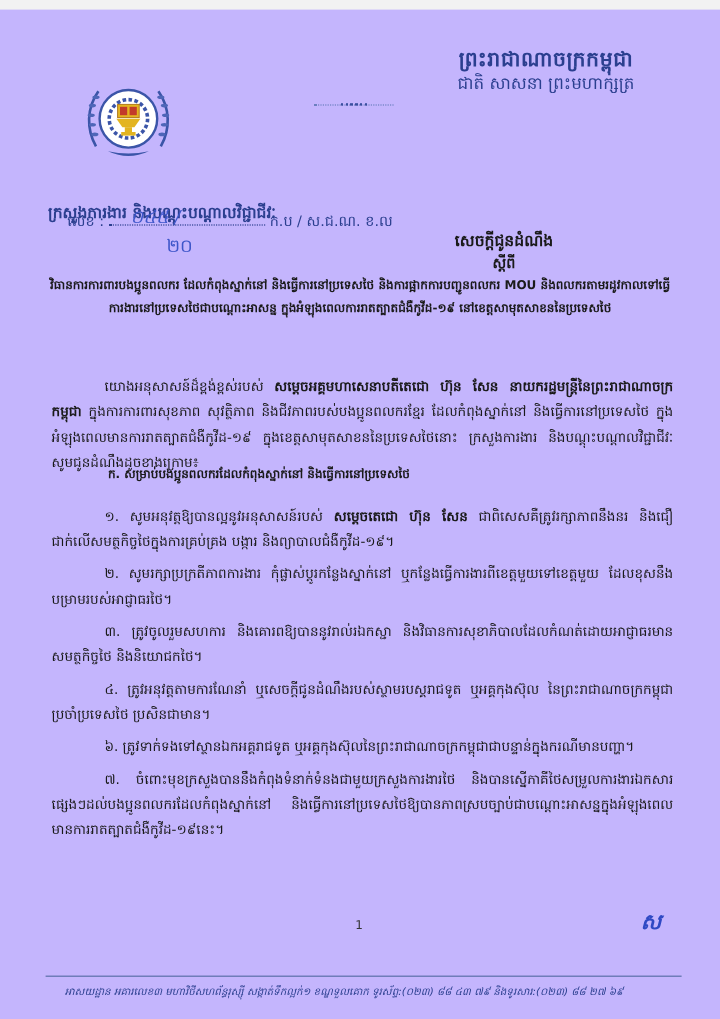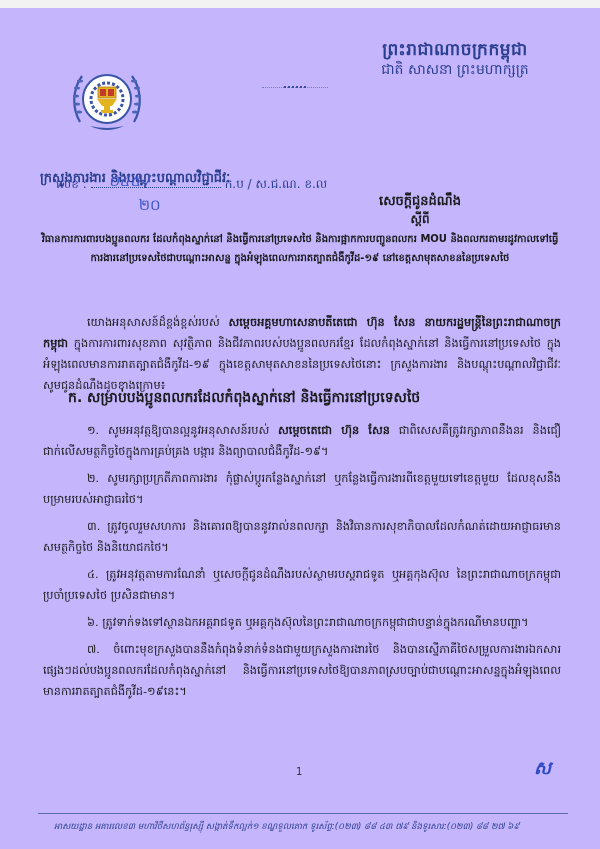--- a/index.html
+++ b/index.html
@@ -29,21 +29,21 @@
   .refline .suffix { margin-left: 4px; }
 
   .center { position: absolute; left: 0; width: 600px; text-align: center; font-weight: bold; color: #1a1a1a; }
   .notice-title { top: 192px; left: 120px; font-size: 13px; }
   .about { top: 211px; left: 120px; font-size: 12px; }
   .subject { top: 229px; left: 40px; width: 520px; font-size: 10px; line-height: 19px; }
 
   .body-text { position: absolute; left: 43px; width: 518px; font-size: 11.3px; line-height: 21px; text-align: justify; }
   .intro { top: 312px; text-indent: 44px; }
   .intro b { font-weight: bold; }
-  .section-head { position: absolute; left: 68px; top: 388px; font-size: 14px; font-weight: bold; }
+  .section-head { position: absolute; left: 90px; top: 388px; font-size: 10px; font-weight: bold; }
   .items { top: 420px; }
   .items p { margin: 0 0 6px 0; text-indent: 44px; }
   .items b { font-weight: bold; }
 
   .page-num { position: absolute; left: 296px; top: 766px; font-size: 10px; color: #333; }
   .signature { position: absolute; left: 534px; top: 756px; font-family: "DejaVu Serif", serif;
                font-style: italic; font-weight: bold; font-size: 18px; color: #2f49c4; }
 
   .footer-rule { position: absolute; left: 38px; top: 813px; width: 530px; height: 1px; background: #5a6fa8; }
   .footer { position: absolute; left: 54px; top: 821px; font-size: 8.6px; font-style: italic; color: #2b3f8f; white-space: nowrap; }
@@ -102,21 +102,21 @@
 
   <div class="body-text intro">
     <span>យោងអនុសាសន៍ដ៏ខ្ពង់ខ្ពស់របស់ </span><b>សម្តេចអគ្គមហាសេនាបតីតេជោ ហ៊ុន សែន នាយករដ្ឋមន្ត្រីនៃព្រះរាជាណាចក្រកម្ពុជា</b><span> ក្នុងការការពារសុខភាព សុវត្ថិភាព និងជីវភាពរបស់បងប្អូនពលករខ្មែរ ដែលកំពុងស្នាក់នៅ និងធ្វើការនៅប្រទេសថៃ ក្នុងអំឡុងពេលមានការរាតត្បាតជំងឺកូវីដ-១៩ ក្នុងខេត្តសាមុតសាខននៃប្រទេសថៃនោះ ក្រសួងការងារ និងបណ្តុះបណ្តាលវិជ្ជាជីវៈ សូមជូនដំណឹងដូចខាងក្រោម៖</span>
   </div>
 
   <div class="section-head">ក. សម្រាប់បងប្អូនពលករដែលកំពុងស្នាក់នៅ និងធ្វើការនៅប្រទេសថៃ</div>
 
   <div class="body-text items">
     <p><span>១.</span><span> សូមអនុវត្តឱ្យបានល្អនូវអនុសាសន៍របស់ </span><b>សម្តេចតេជោ ហ៊ុន សែន</b><span> ជាពិសេសគឺត្រូវរក្សាភាពនឹងនរ និងជឿជាក់លើសមត្ថកិច្ចថៃក្នុងការគ្រប់គ្រង បង្ការ និងព្យាបាលជំងឺកូវីដ-១៩។</span></p>
     <p><span>២.</span><span> សូមរក្សាប្រក្រតីភាពការងារ កុំផ្លាស់ប្តូរកន្លែងស្នាក់នៅ ឬកន្លែងធ្វើការងារពីខេត្តមួយទៅខេត្តមួយ ដែលខុសនឹងបម្រាមរបស់អាជ្ញាធរថៃ។</span></p>
-    <p><span>៣.</span><span> ត្រូវចូលរួមសហការ និងគោរពឱ្យបាននូវរាល់នពលករ្ជា និងវិធានការសុខាភិបាលដែលកំណត់ដោយអាជ្ញាធរមានសមត្ថកិច្ចថៃ និងនិយោជកថៃ។</span></p>
+    <p><span>៣.</span><span> ត្រូវចូលរួមសហការ និងគោរពឱ្យបាននូវរាល់រឯកស្ជា និងវិធានការសុខាភិបាលដែលកំណត់ដោយអាជ្ញាធរមានសមត្ថកិច្ចថៃ និងនិយោជកថៃ។</span></p>
     <p><span>៤.</span><span> ត្រូវអនុវត្តតាមការណែនាំ ឬសេចក្តីជូនដំណឹងរបស់ស្ថាមរបស្គរាជទូត ឬអគ្គកុងស៊ុល នៃព្រះរាជាណាចក្រកម្ពុជាប្រចាំប្រទេសថៃ ប្រសិនជាមាន។</span></p>
     <p><span>៦.</span><span> ត្រូវទាក់ទងទៅស្ថានឯកអគ្គរាជទូត ឬអគ្គកុងស៊ុលនៃព្រះរាជាណាចក្រកម្ពុជាជាបន្ទាន់ក្នុងករណីមានបញ្ហា។</span></p>
     <p><span>៧.</span><span> ចំពោះមុខក្រសួងបាននឹងកំពុងទំនាក់ទំនងជាមួយក្រសួងការងារថៃ និងបានស្នើភាគីថៃសម្រួលការងារឯកសារផ្សេងៗដល់បងប្អូនពលករដែលកំពុងស្នាក់នៅ និងធ្វើការនៅប្រទេសថៃឱ្យបានភាពស្របច្បាប់ជាបណ្តោះអាសន្នក្នុងអំឡុងពេលមានការរាតត្បាតជំងឺកូវីដ-១៩នេះ។</span></p>
   </div>
 
   <div class="page-num">1</div>
   <div class="signature">ស</div>
 
   <div class="footer-rule"></div>
   <div class="footer">អាសយដ្ឋាន អគារលេខ៣ មហាវិថីសហព័ន្ធរុស្ស៊ី សង្កាត់ទឹកល្អក់១ ខណ្ឌទួលគោក ទូរស័ព្ទ:(០២៣) ៨៨ ៤៣ ៧៩ និងទូរសារ:(០២៣) ៨៨ ២៧ ៦៩</div>

